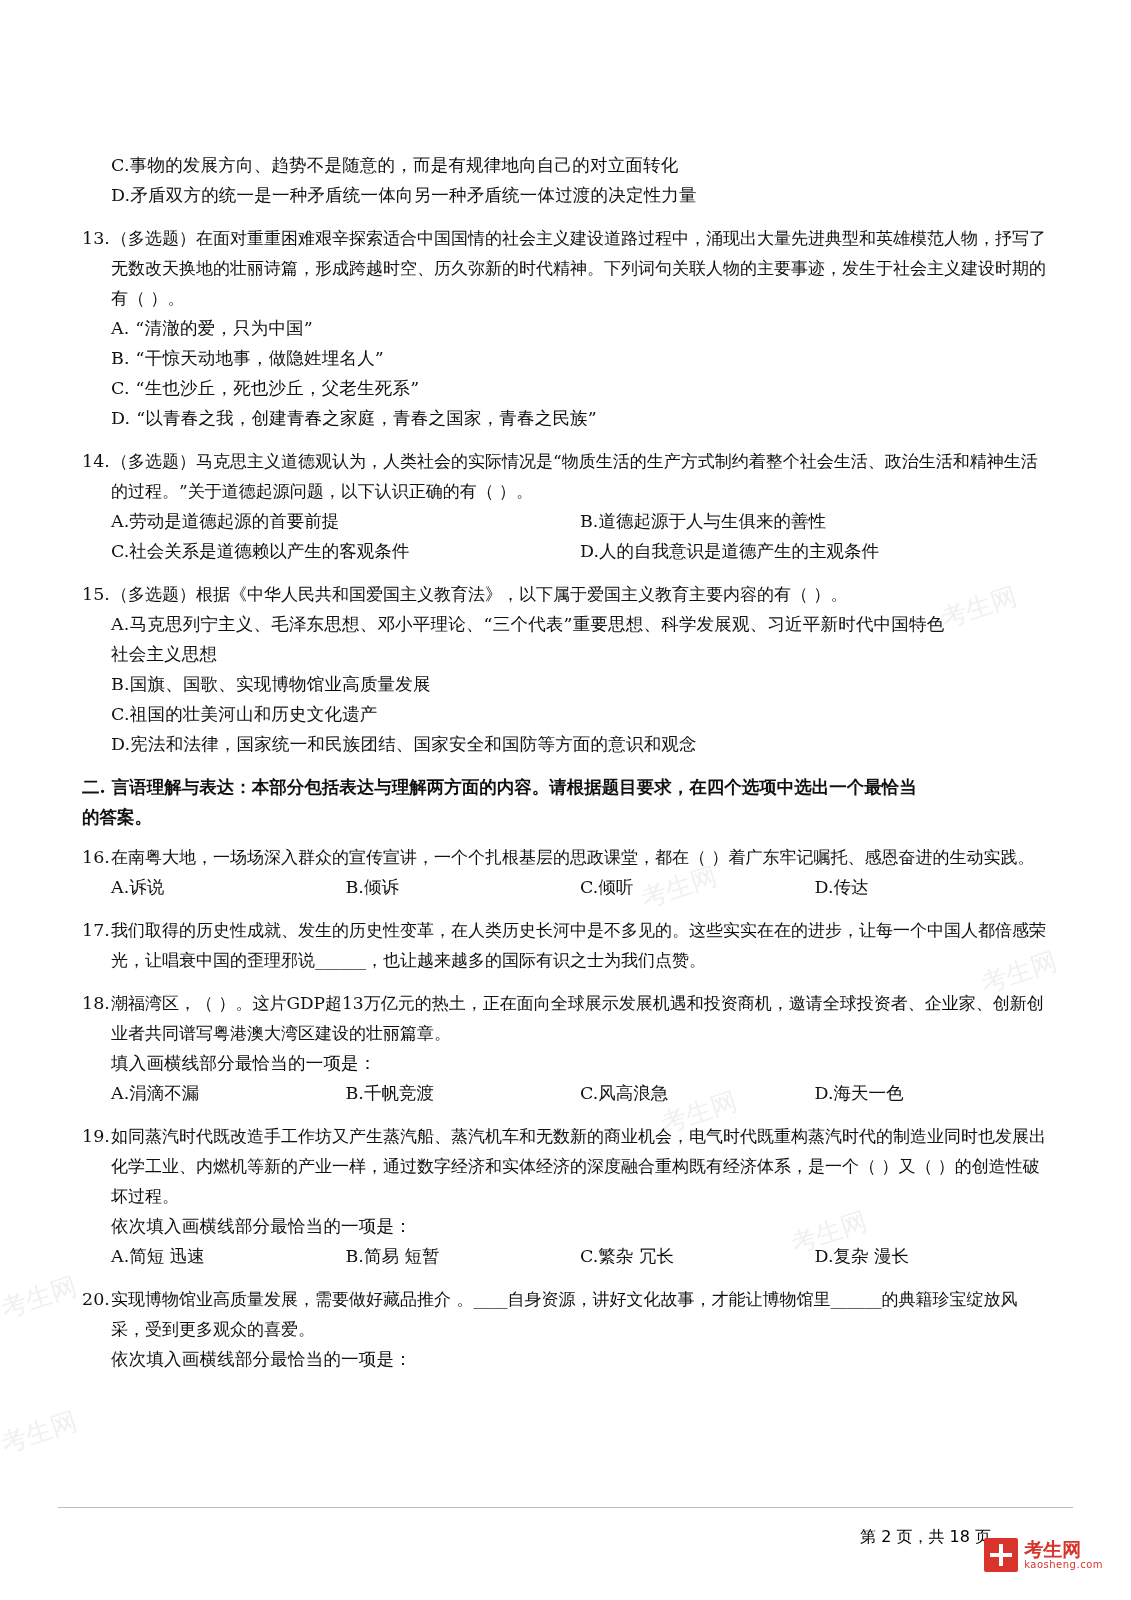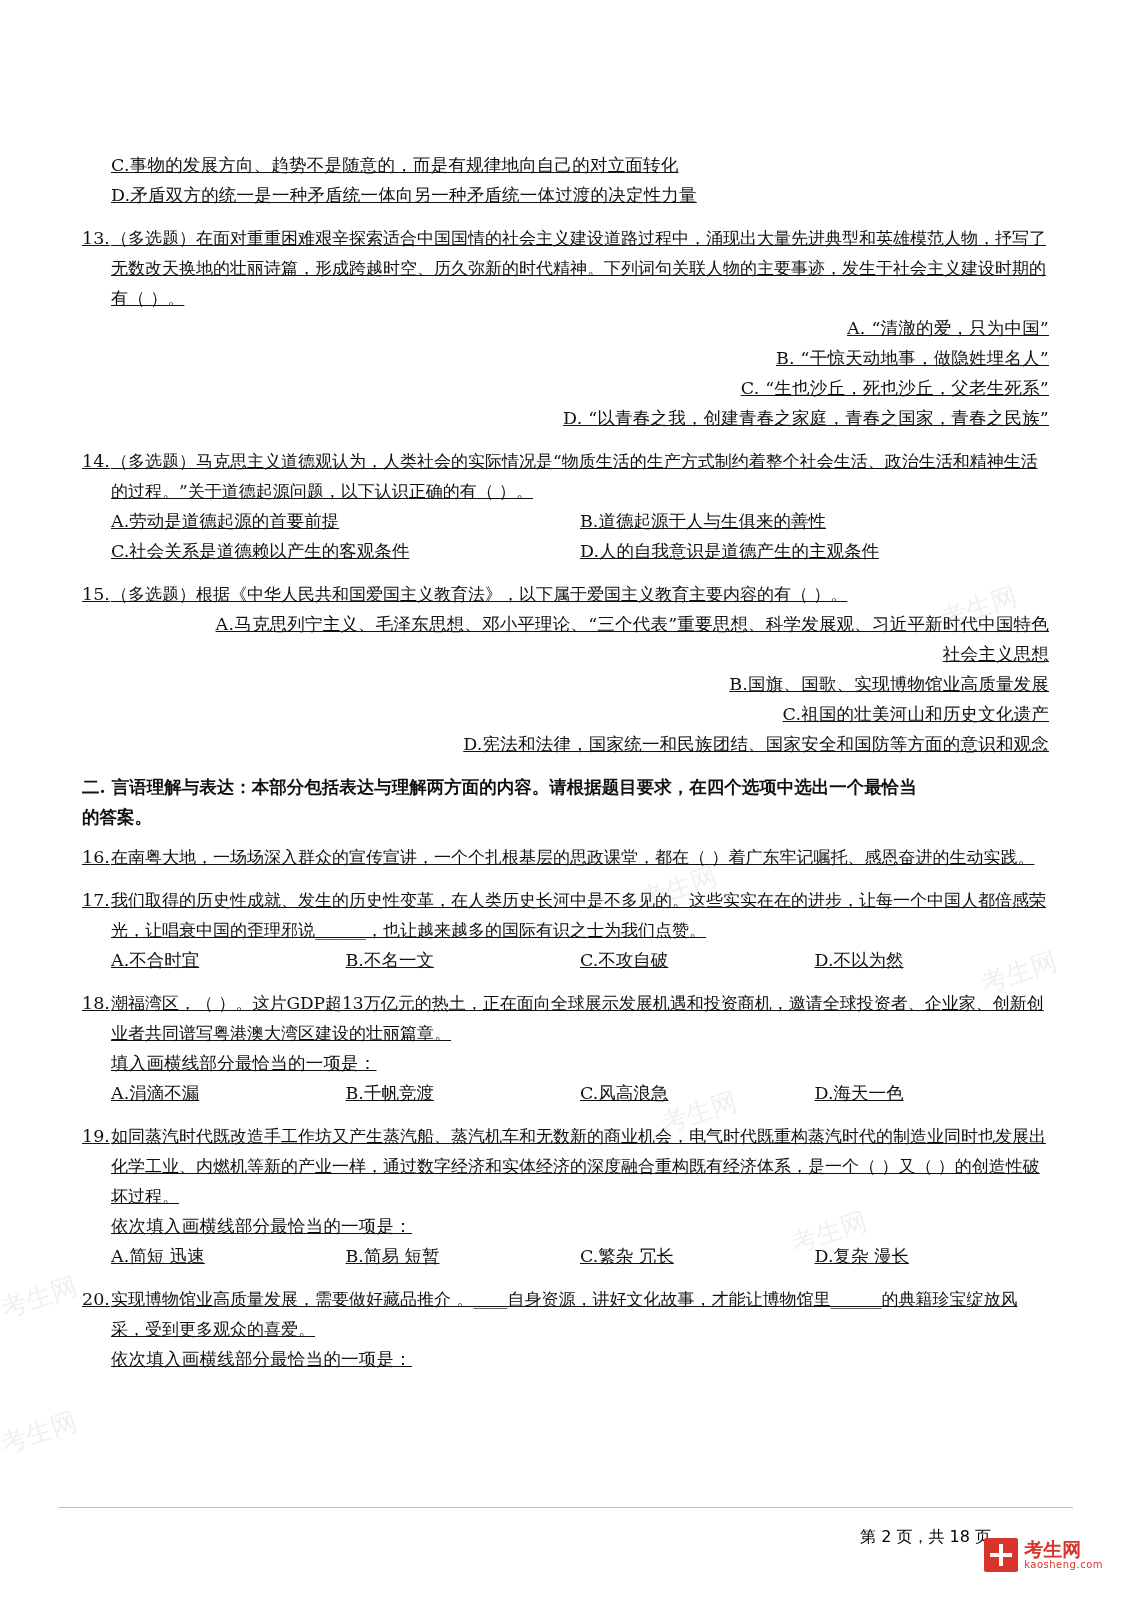--- a/index.html
+++ b/index.html
@@ -18,21 +18,20 @@
   .page {
     position: relative;
     width: 1131px;
     height: 1600px;
     box-sizing: border-box;
     padding: 150px 82px 0 82px;
   }
   .q {
     margin-bottom: 13px;
     position: relative;
-    text-decoration: underline;
   }
   .line {
     font-size: 17.5px;
     line-height: 30px;
     letter-spacing: 0.2px;
     white-space: pre-wrap;
   }
   .body-indent {
     padding-left: 29px;
   }
@@ -46,21 +45,20 @@
     font-size: 17.5px;
     line-height: 30px;
   }
   .stem-body {
     flex: 1 1 auto;
     font-size: 17px;
     line-height: 30px;
   }
   .opts-col {
     padding-left: 29px;
-    text-align: right;
   }
   .opts-col .line {
     font-size: 17.5px;
     line-height: 30px;
   }
   .opts-2 {
     display: flex;
     padding-left: 29px;
     justify-content: space-between;
   }
@@ -233,32 +231,32 @@
   <div class="section-head">
     <span class="sh-line">二. 言语理解与表达：本部分包括表达与理解两方面的内容。请根据题目要求，在四个选项中选出一个最恰当</span>
     <span class="sh-line">的答案。</span>
   </div>
 
   <div class="q">
     <div class="stem">
       <div class="num">16.</div>
       <div class="stem-body">在南粤大地，一场场深入群众的宣传宣讲，一个个扎根基层的思政课堂，都在（      ）着广东牢记嘱托、感恩奋进的生动实践。</div>
     </div>
+    <div class="opts-4">
+      <div>A.诉说</div>
+      <div>B.倾诉</div>
+      <div>C.倾听</div>
+      <div>D.传达</div>
+    </div>
   </div>
 
   <div class="q">
     <div class="stem">
       <div class="num">17.</div>
       <div class="stem-body">我们取得的历史性成就、发生的历史性变革，在人类历史长河中是不多见的。这些实实在在的进步，让每一个中国人都倍感荣光，让唱衰中国的歪理邪说______，也让越来越多的国际有识之士为我们点赞。</div>
-    </div>
-    <div class="opts-4">
-      <div>A.不合时宜</div>
-      <div>B.不名一文</div>
-      <div>C.不攻自破</div>
-      <div>D.不以为然</div>
     </div>
   </div>
 
   <div class="q">
     <div class="stem">
       <div class="num">18.</div>
       <div class="stem-body">潮福湾区，（    ）。这片GDP超13万亿元的热土，正在面向全球展示发展机遇和投资商机，邀请全球投资者、企业家、创新创业者共同谱写粤港澳大湾区建设的壮丽篇章。</div>
     </div>
     <div class="line body-indent">填入画横线部分最恰当的一项是：</div>
     <div class="opts-4">

